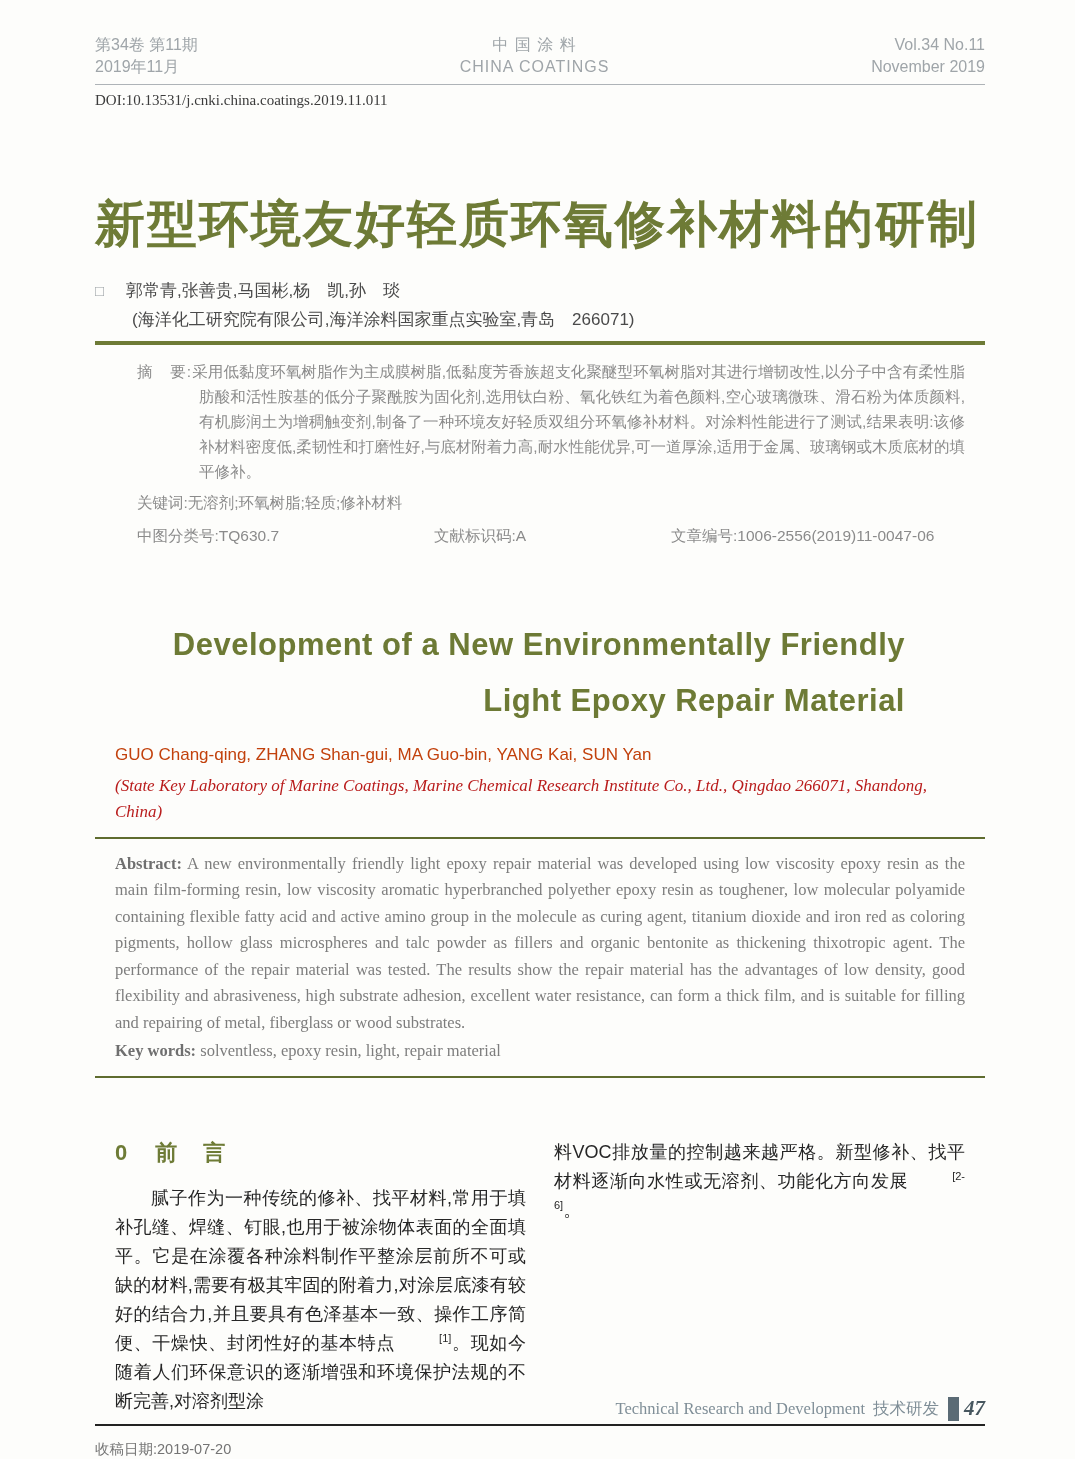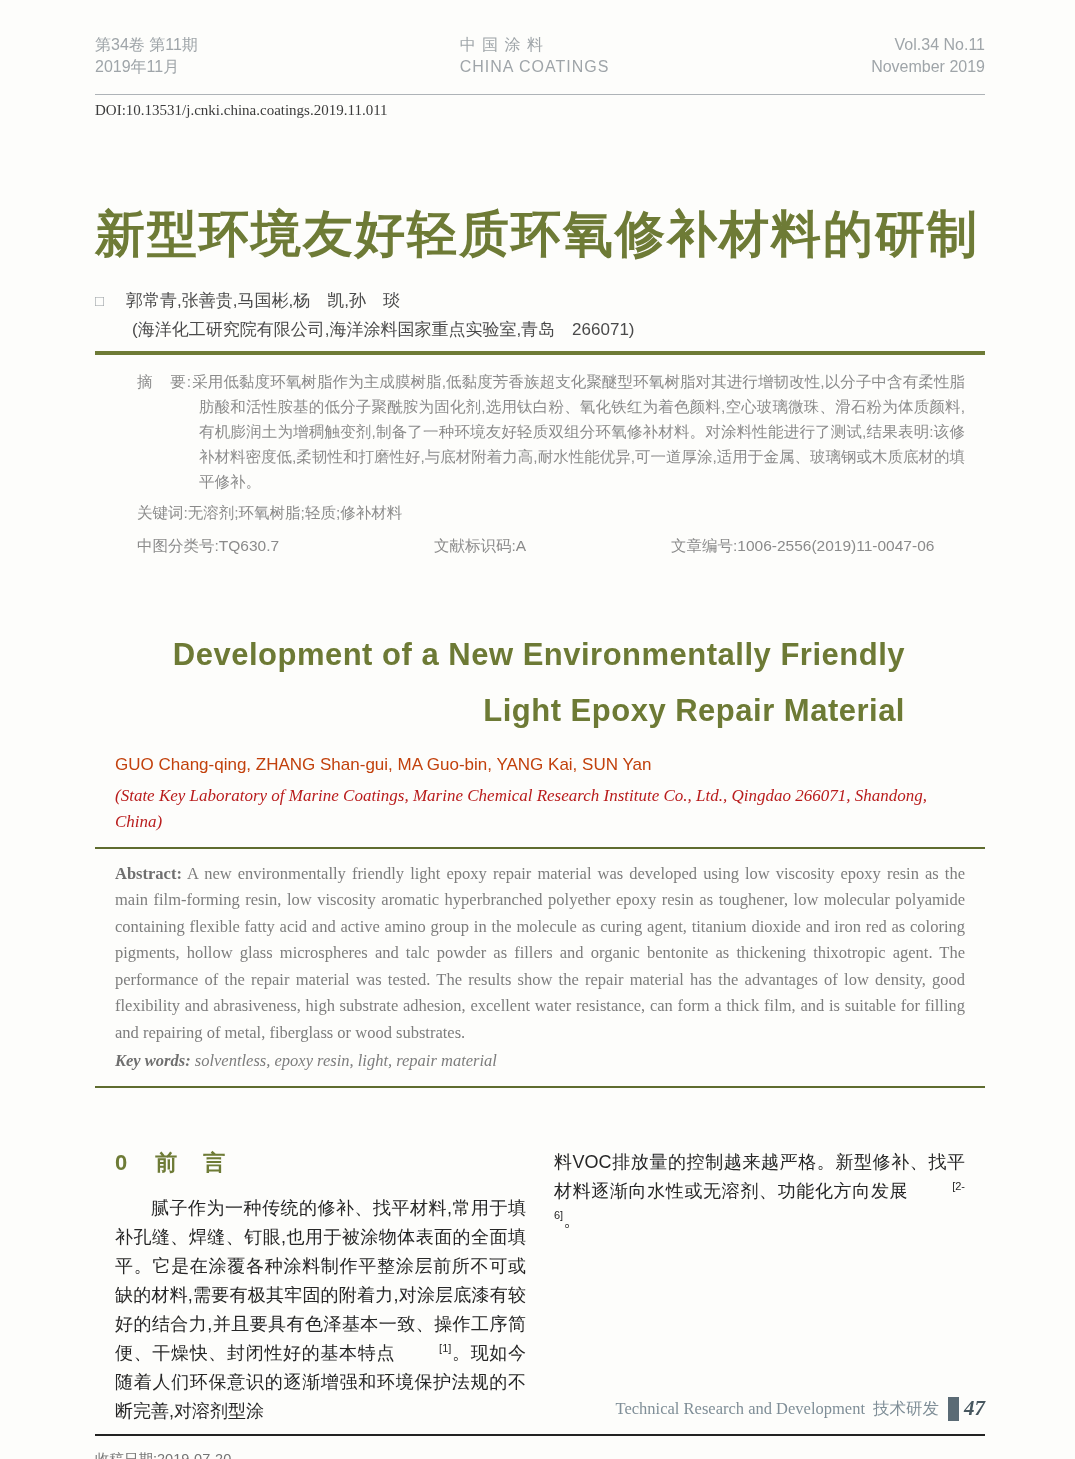--- a/index.html
+++ b/index.html
@@ -12,24 +12,24 @@
     font-family:"Liberation Sans", sans-serif;
     color:#2a2a2a;
     overflow:hidden;
   }
   .content { padding:34px 90px 0 95px; }
 
   
   .jheader {
     display:flex; justify-content:space-between; align-items:flex-start;
     color:#9fa5a9; font-size:16px; line-height:22px;
-    border-bottom:1px solid #aeb3b7; padding-bottom:16px;
+    border-bottom:1px solid #aeb3b7; padding-bottom:6px;
   }
   .jheader .col { display:flex; flex-direction:column; }
-  .jheader .col.center { letter-spacing:1px; }
+  .jheader .col.center { text-align:center; letter-spacing:1px; }
   .jheader .col.right { text-align:right; }
   .doi-line { margin-top:7px; font-size:15px; color:#3c3c3c; font-family:"Liberation Serif", serif; }
 
   
   .title-zh {
     margin-top:82px;
     font-size:50px; font-weight:700; letter-spacing:2px;
     color:#6e7b36; line-height:1.35;
     white-space:nowrap;
   }
@@ -72,21 +72,21 @@
   .abstract-en {
     margin-top:12px;
     font-family:"Liberation Serif", serif;
     font-size:16.5px; line-height:26.5px; color:#7d7d7d;
     text-align:justify;
   }
   .abstract-en b, .keywords-en b { color:#6f6f6f; }
   .keywords-en {
     margin-top:2px;
     font-family:"Liberation Serif", serif;
-    font-size:16.5px; line-height:26px; color:#7d7d7d;font-style:italic;
+    font-size:16.5px; line-height:26px; color:#7d7d7d;
   }
 
   
   .body-cols { margin-top:60px; display:flex; gap:28px; }
   .bcol { width:434px; }
   .sec-head {
     font-size:22px; font-weight:700; color:#6e7b36;
     letter-spacing:2px; margin-bottom:16px;
   }
   .sec-head .num { margin-right:26px; }

